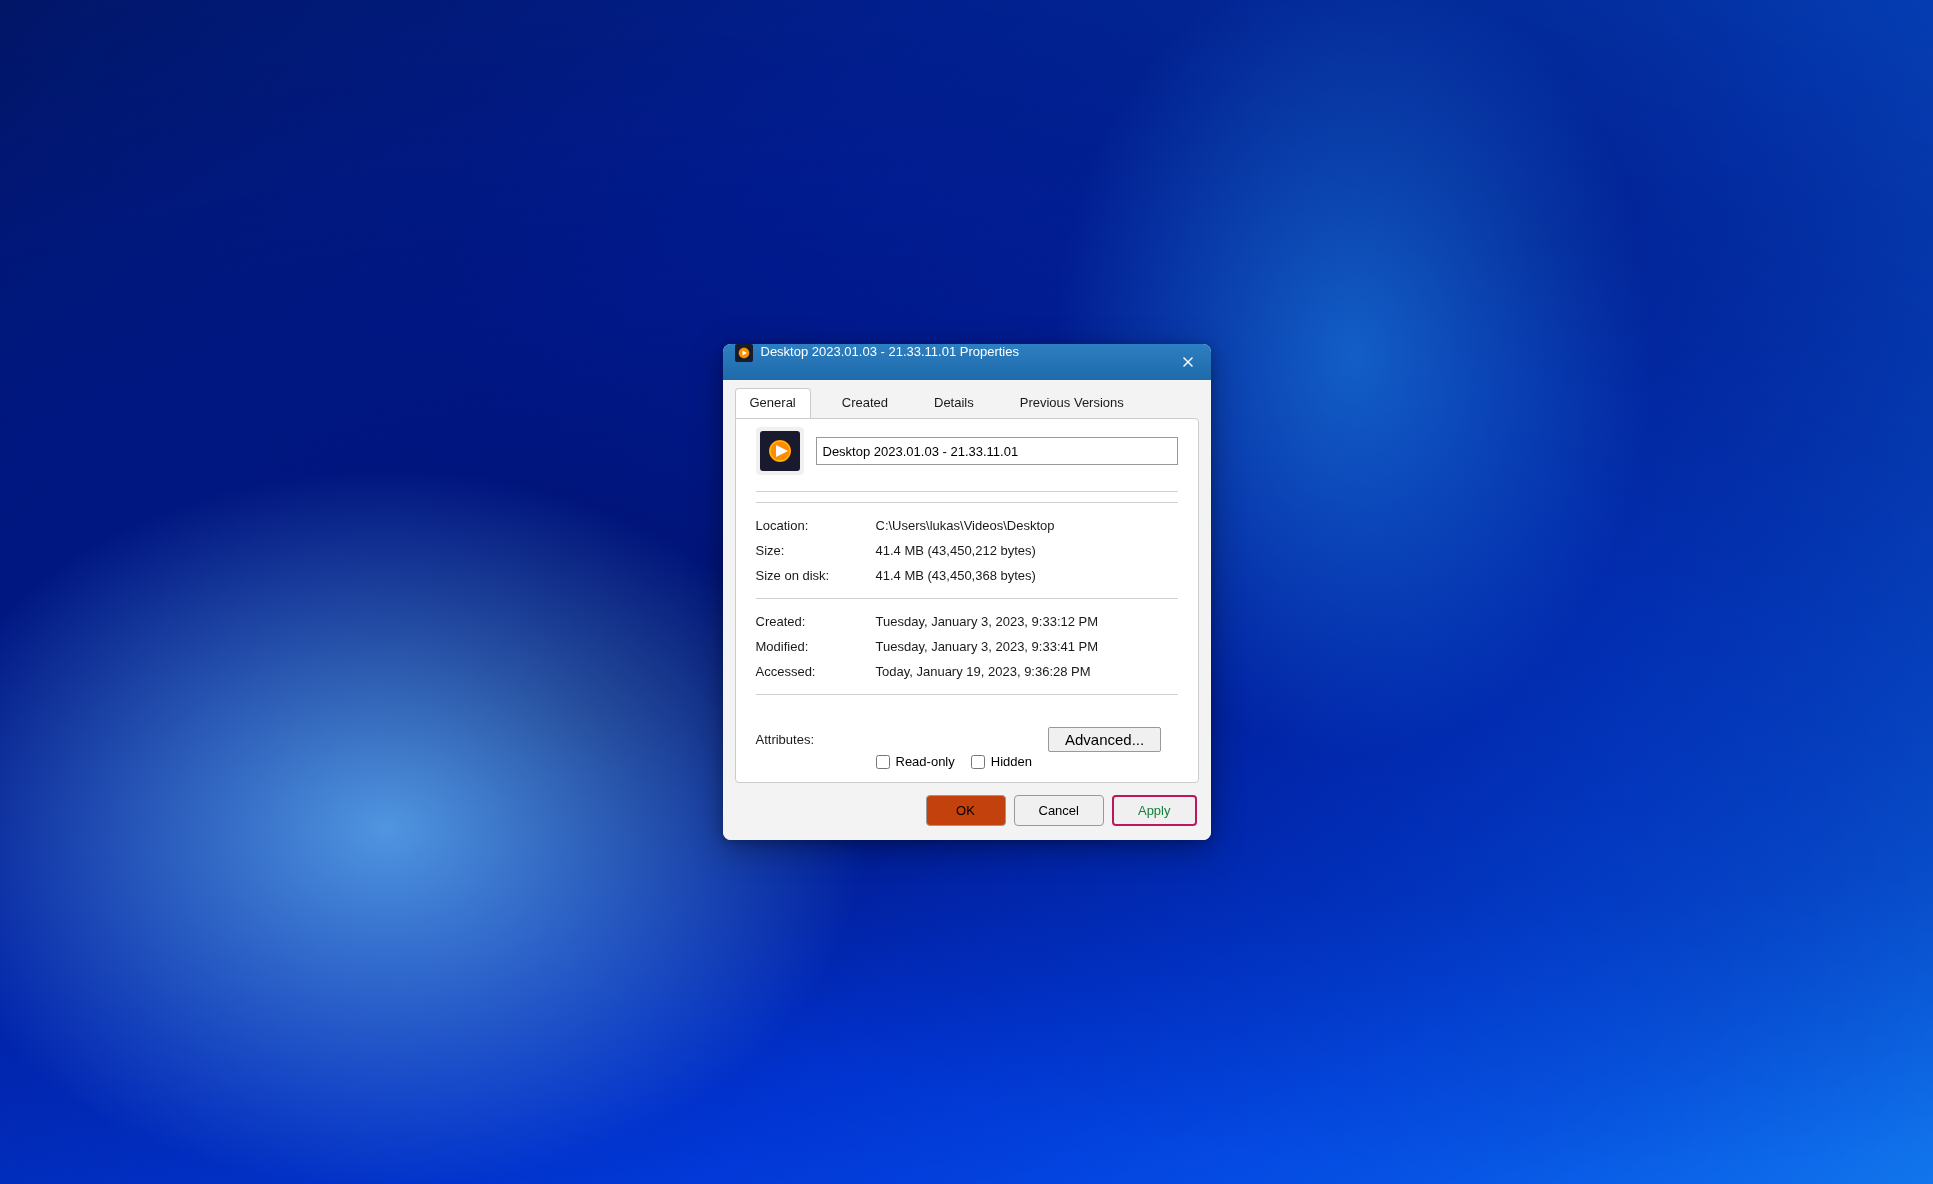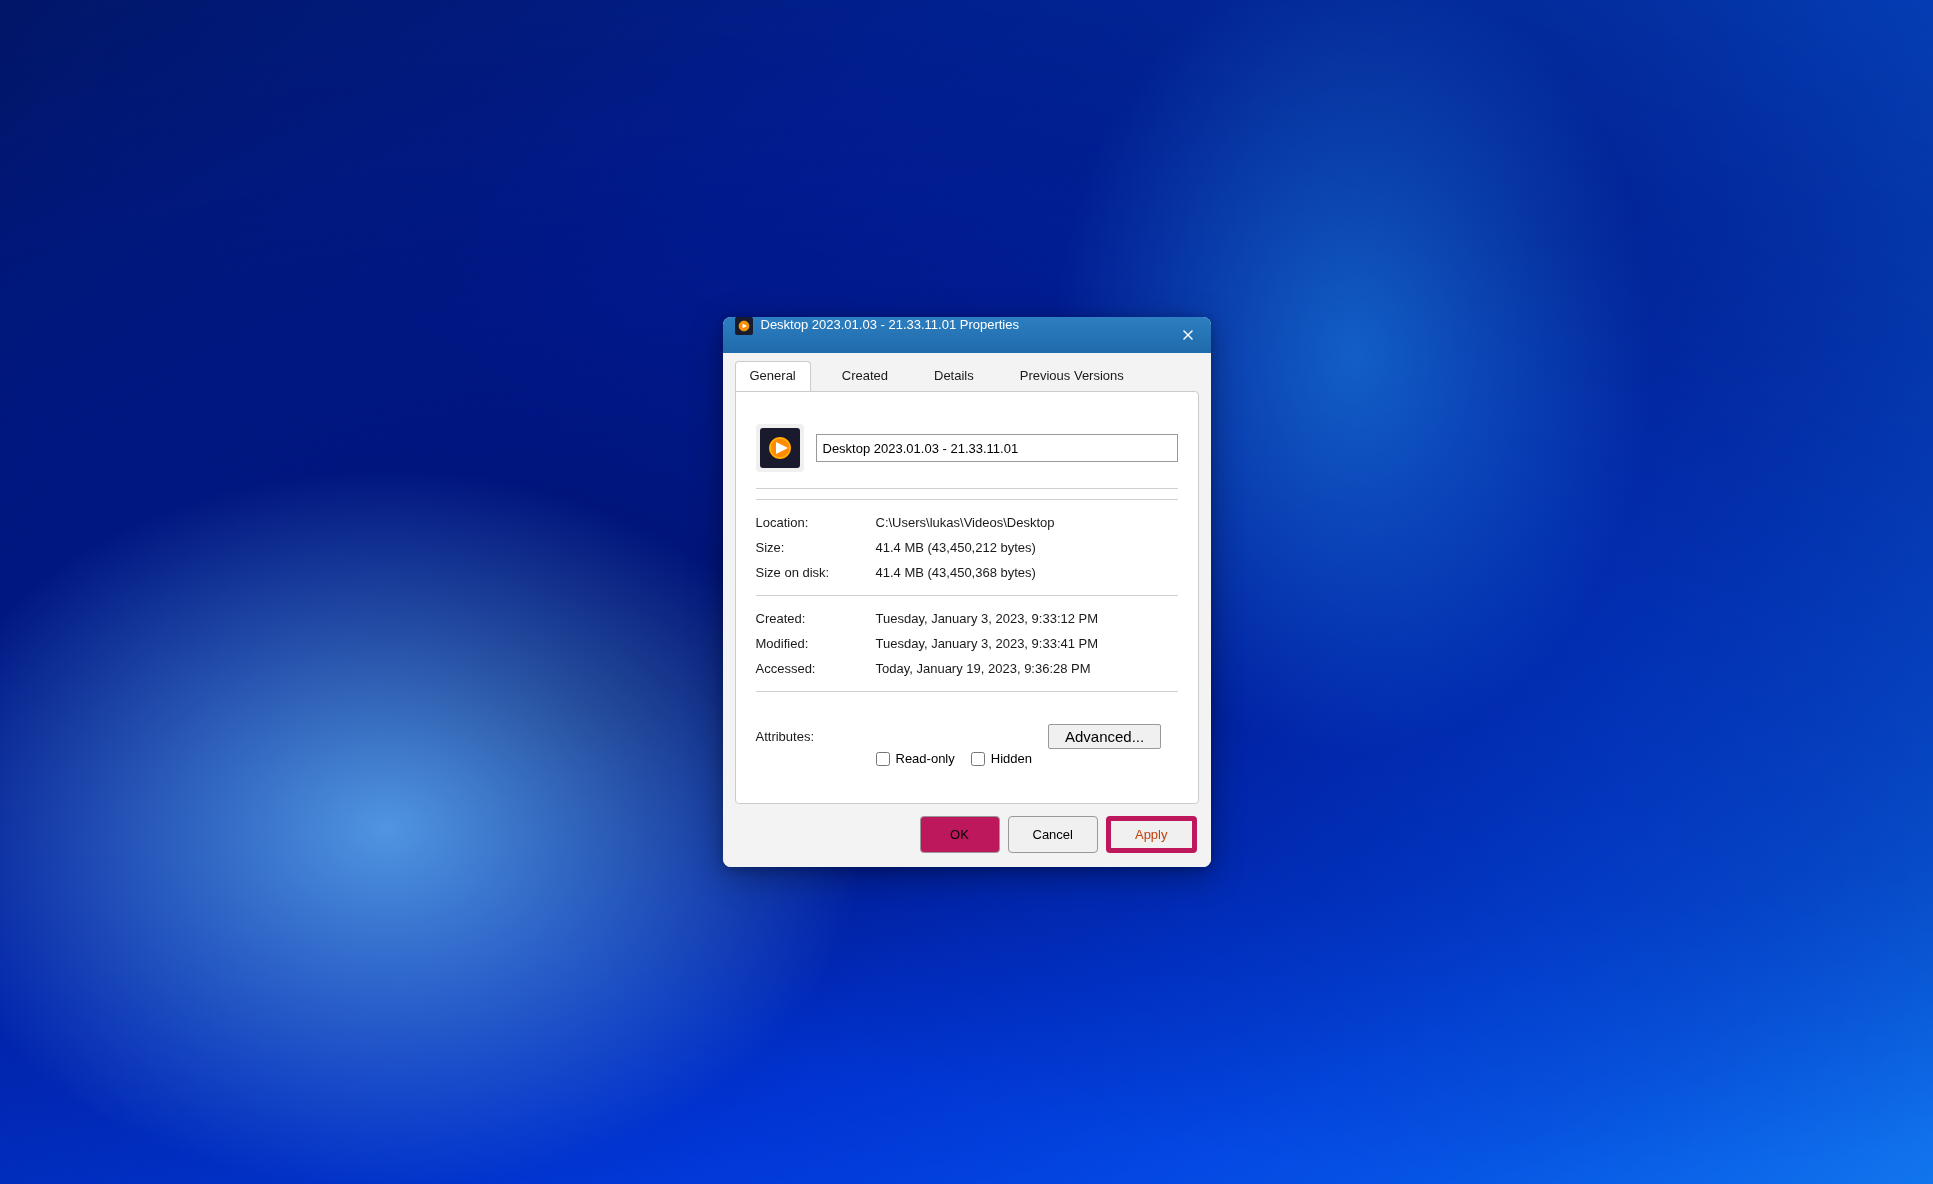--- a/index.html
+++ b/index.html
@@ -127,21 +127,21 @@
       position: relative;
       z-index: 1;
     }
 
     
     .tab-content {
       background: #ffffff;
       border: 1px solid #cccccc;
       border-radius: 0 4px 4px 4px;
       margin: 0 12px;
-      padding: 32px 20px;
+      padding: 8px 20px;
       flex: 1;
     }
 
     
     .file-name-row {
       display: flex;
       align-items: center;
       margin-bottom: 16px;
       gap: 12px;
     }
@@ -277,33 +277,33 @@
     .footer-btn {
       padding: 6px 24px;
       font-size: 13px;
       font-family: 'Segoe UI', sans-serif;
       border-radius: 4px;
       cursor: pointer;
       min-width: 80px;
     }
 
     .footer-btn-ok {
-      background: #be185d;
+      background: #c2410c;
       border: 1px solid #999;
     }
 
     .footer-btn-cancel {
       background: #f0f0f0;
       border: 1px solid #999;
     }
 
     .footer-btn-apply {
       background: #f0f0f0;
-      border: 5px solid #be185d;
-      color: #c2410c;
+      border: 2px solid #be185d;
+      color: #15803d;
     }
   </style>
 </head>
 <body>
 
 <div class="wallpaper"></div>
 
 <div class="dialog">
 
   <div class="title-bar">

